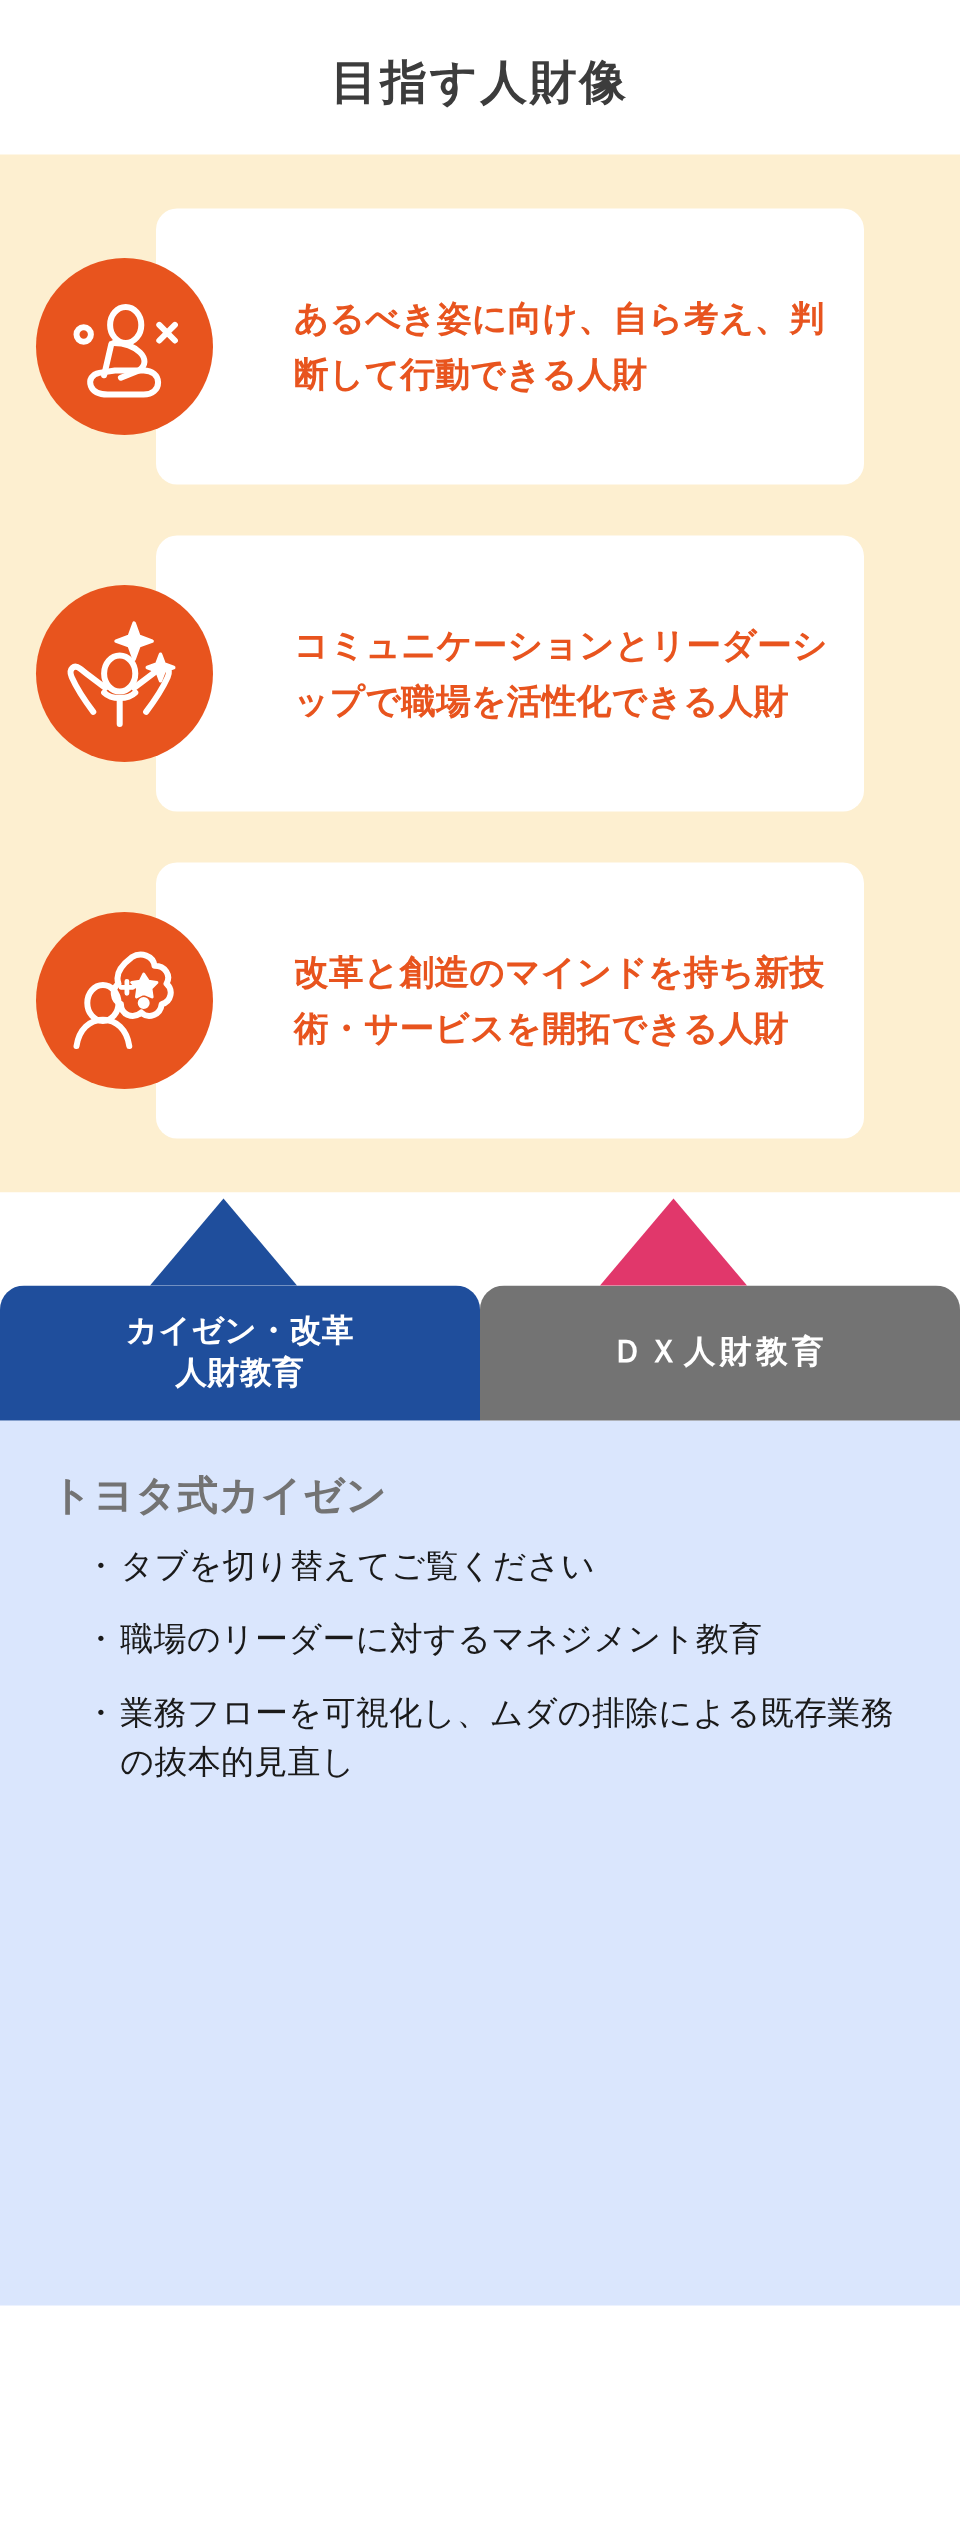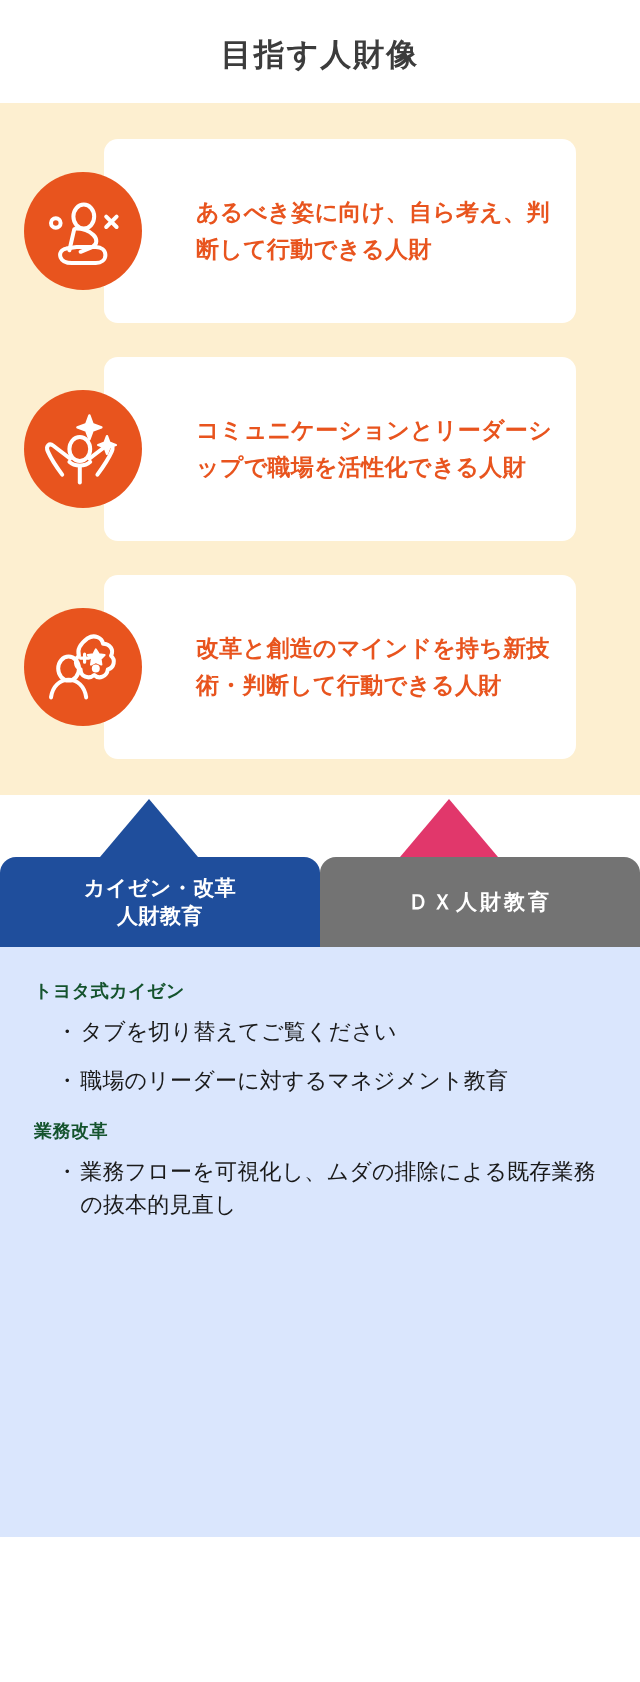--- a/index.html
+++ b/index.html
@@ -110,23 +110,23 @@
   .tab-active   { background: #1F4E9C; }
   .tab-inactive { background: #737373; letter-spacing: 3px; }
 
   
   .panel {
     background: #DAE6FD;
     padding: 32px 34px 40px 34px;
     min-height: 590px;
   }
   .panel-heading {
-    font-size: 18px;
-    font-weight: bold;
-    color: #14532d;
+    font-size: 27px;
+    font-weight: bold;
+    color: #737373;
     letter-spacing: 0.5px;
     margin-bottom: 12px;
   }
   .panel-heading.second { margin-top: 22px; }
 
   .bullet {
     display: flex;
     font-size: 22px;
     color: #1a1a1a;
     line-height: 1.5;
@@ -178,21 +178,21 @@
       <div class="card-icon">
         <svg viewBox="0 0 100 100" fill="none" stroke="#ffffff" stroke-width="5" stroke-linecap="round" stroke-linejoin="round">
           <path d="M56 14 C64 9 74 13 75 21 C84 21 89 29 85 36 C91 41 89 51 81 53 C80 62 70 66 64 60 C57 66 47 62 47 53 C40 50 39 40 45 36 C42 28 48 20 56 14 Z"></path>
           <path d="M66 28 L70 34 L77 35 L72 40 L73 47 L66 44 L60 47 L61 40 L56 35 L63 34 Z" fill="#ffffff" stroke-width="2.5"></path>
           <path d="M52 34 L52 44 M47 39 L57 39" stroke-width="4"></path>
           <circle cx="66" cy="52" r="2.5" fill="#ffffff"></circle>
           <ellipse cx="32" cy="52" rx="13" ry="15"></ellipse>
           <path d="M10 88 C12 74 21 66 32 66 C43 66 52 74 54 88"></path>
         </svg>
       </div>
-      <div class="card-text">改革と創造のマインドを持ち新技術・判断して行動できる人財</div>
+      <div class="card-text">改革と創造のマインドを持ち新技術・サービスを開拓できる人財</div>
     </div>
 
   </section>
 
   <div class="arrows">
     <div class="tri tri-blue"></div>
     <div class="tri tri-pink"></div>
   </div>
 
 
@@ -210,21 +210,20 @@
     <h2 class="panel-heading">トヨタ式カイゼン</h2>
     <div class="bullet">
       <span class="dot">・</span>
       <span class="btext">タブを切り替えてご覧ください</span>
     </div>
     <div class="bullet">
       <span class="dot">・</span>
       <span class="btext">職場のリーダーに対するマネジメント教育</span>
     </div>
 
-    <h2 class="panel-heading second">業務改革</h2>
     <div class="bullet">
       <span class="dot">・</span>
       <span class="btext">業務フローを可視化し、ムダの排除による既存業務の抜本的見直し</span>
     </div>
 
   </div>
 
 </div>
 
 </body></html>

